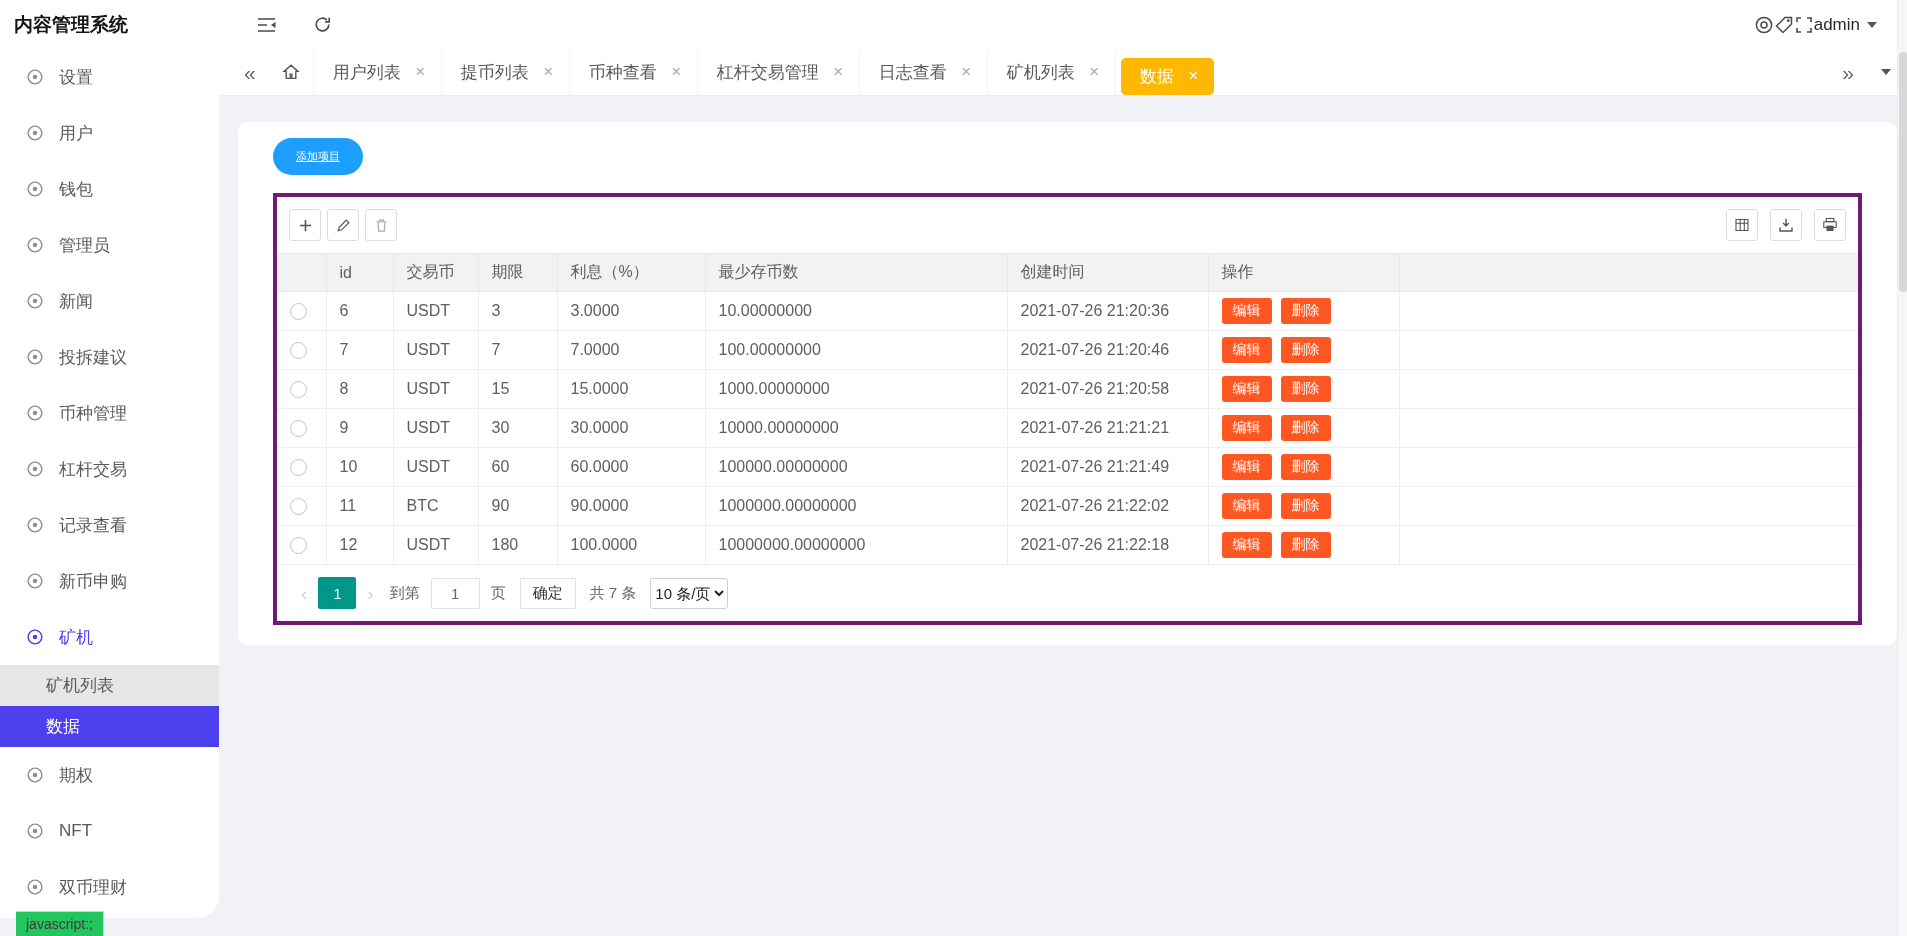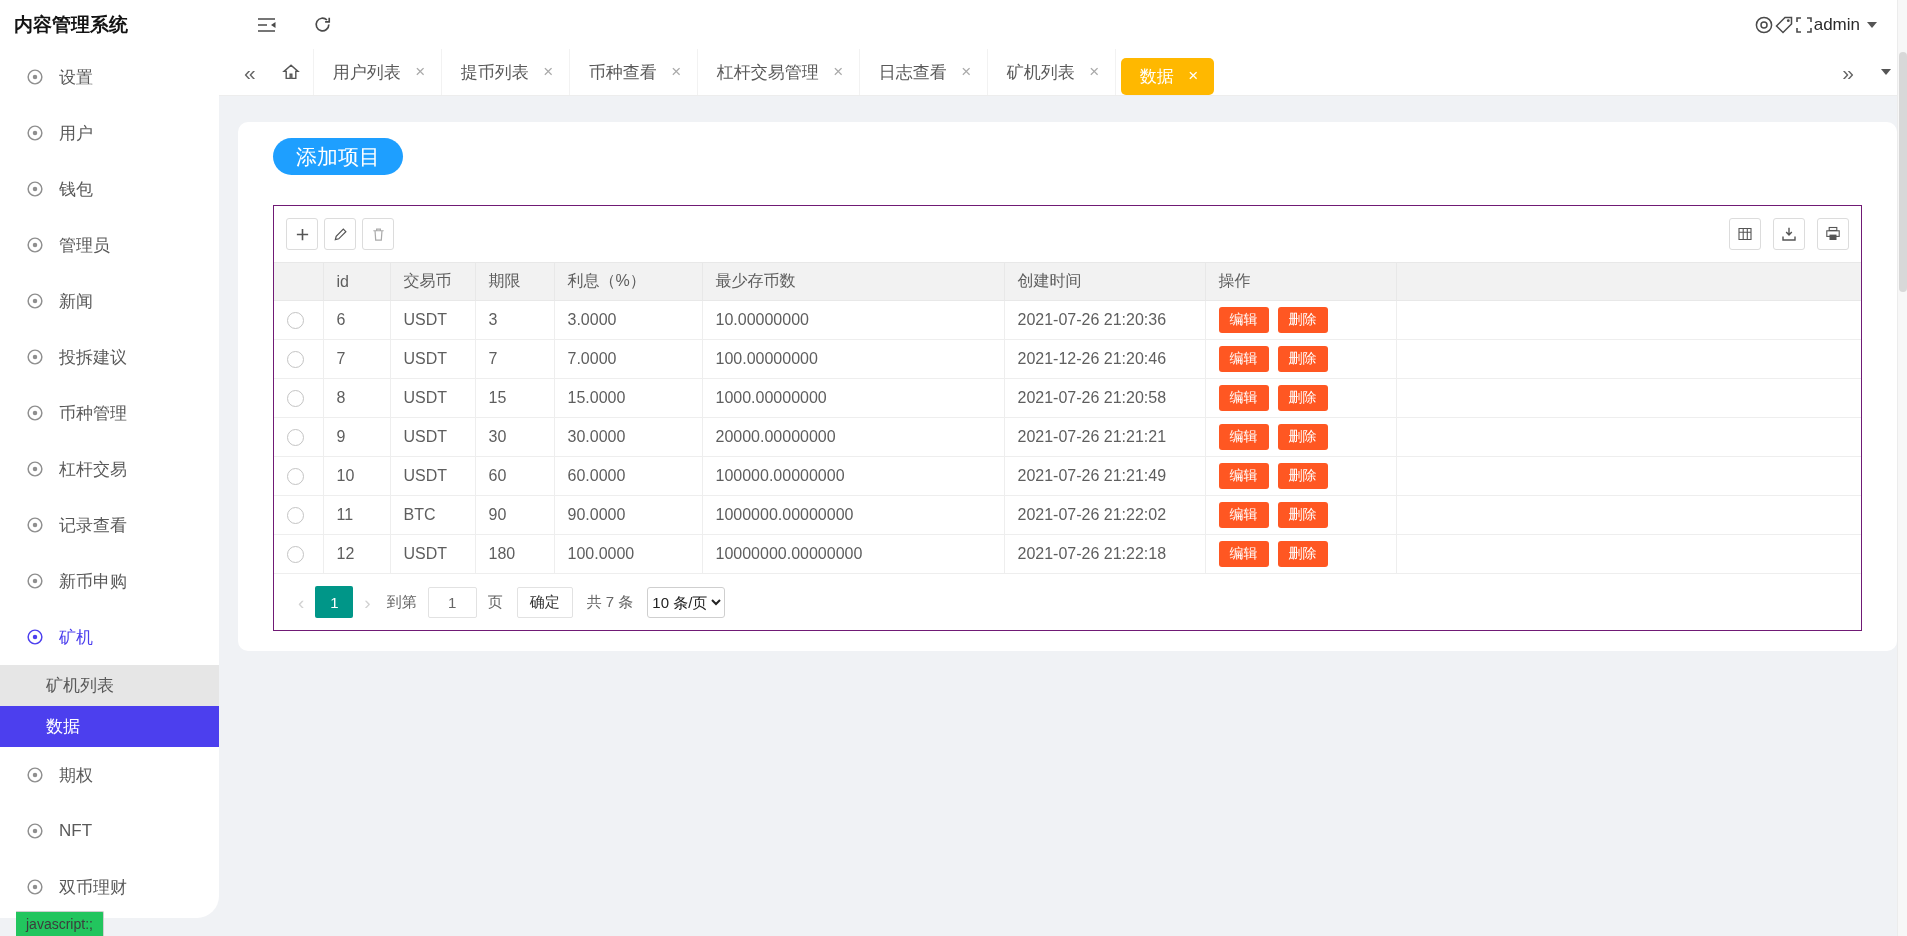--- a/index.html
+++ b/index.html
@@ -37,23 +37,23 @@
   .tab-list{display:flex;align-items:flex-end;height:100%;flex:1;overflow:hidden;}
   .tab{height:100%;padding:0 12px 0 19px;display:flex;align-items:center;border-right:1px solid #f2f2f2;color:#595959;font-size:17px;cursor:pointer;white-space:nowrap;}
   .tab-close{margin-left:11px;color:#a9a9a9;font-size:17px;width:17px;height:17px;line-height:16px;text-align:center;border-radius:50%;}
   .tab.active{background:#FFB800;color:#fff;height:37px;border-radius:5px;margin:0 5px;border-right:none;}
   .tab.active .tab-close{color:#fff;}
   .tab-caret{margin-left:14px;cursor:pointer;}
 
   
   .content{padding:26px 10px 0 19px;}
   .card{background:#fff;border-radius:10px;padding:16px 35px 20px 35px;min-height:496px;}
-  .btn-add{height:37px;padding:0 23px;border-radius:19px;background:#1E9FFF;color:#fff;font-size:21px;border:none;cursor:pointer;}
-
-  .table-block{border:1px solid #701a75;margin-top:30px;}
+  .btn-add{height:37px;padding:0 23px;border-radius:19px;background:#1E9FFF;color:#fff;font-size:11px;border:none;cursor:pointer;text-decoration:underline;}
+
+  .table-block{border:4px solid #701a75;margin-top:18px;}
   .toolbar{display:flex;align-items:center;padding:12px;}
   .tool-btn{width:32px;height:32px;border:1px solid #dcdcdc;background:#fff;border-radius:3px;display:inline-flex;align-items:center;justify-content:center;color:#555;margin-right:6px;cursor:pointer;padding:0;}
   .tool-btn.muted{color:#aaa;}
   .tool-right{margin-left:auto;display:flex;}
   .tool-right .tool-btn{margin-right:0;margin-left:12px;}
 
   table{width:100%;border-collapse:collapse;table-layout:fixed;}
   thead th{background:#f2f2f2;height:38px;font-weight:normal;color:#5e5e5e;font-size:16px;text-align:left;padding:0 13px;border:1px solid #e8e8e8;border-left:none;}
   thead th.filler{border-right:none;}
   tbody td{height:39px;padding:0 13px;color:#5e5e5e;font-size:16px;border-right:1px solid #eeeeee;border-bottom:1px solid #eeeeee;background:#fff;overflow:hidden;white-space:nowrap;}
@@ -375,42 +375,42 @@
                   <td><button class="btn-op">编辑</button><button class="btn-op">删除</button></td>
                   <td class="filler"></td>
                 </tr>
                 <tr>
                   <td><span class="radio"></span></td>
                   <td>7</td>
                   <td>USDT</td>
                   <td>7</td>
                   <td>7.0000</td>
                   <td>100.00000000</td>
-                  <td>2021-12-26 21:20:46</td>
+                  <td>2021-07-26 21:20:46</td>
                   <td><button class="btn-op">编辑</button><button class="btn-op">删除</button></td>
                   <td class="filler"></td>
                 </tr>
                 <tr>
                   <td><span class="radio"></span></td>
                   <td>8</td>
                   <td>USDT</td>
                   <td>15</td>
                   <td>15.0000</td>
                   <td>1000.00000000</td>
                   <td>2021-07-26 21:20:58</td>
                   <td><button class="btn-op">编辑</button><button class="btn-op">删除</button></td>
                   <td class="filler"></td>
                 </tr>
                 <tr>
                   <td><span class="radio"></span></td>
                   <td>9</td>
                   <td>USDT</td>
                   <td>30</td>
                   <td>30.0000</td>
-                  <td>20000.00000000</td>
+                  <td>10000.00000000</td>
                   <td>2021-07-26 21:21:21</td>
                   <td><button class="btn-op">编辑</button><button class="btn-op">删除</button></td>
                   <td class="filler"></td>
                 </tr>
                 <tr>
                   <td><span class="radio"></span></td>
                   <td>10</td>
                   <td>USDT</td>
                   <td>60</td>
                   <td>60.0000</td>

